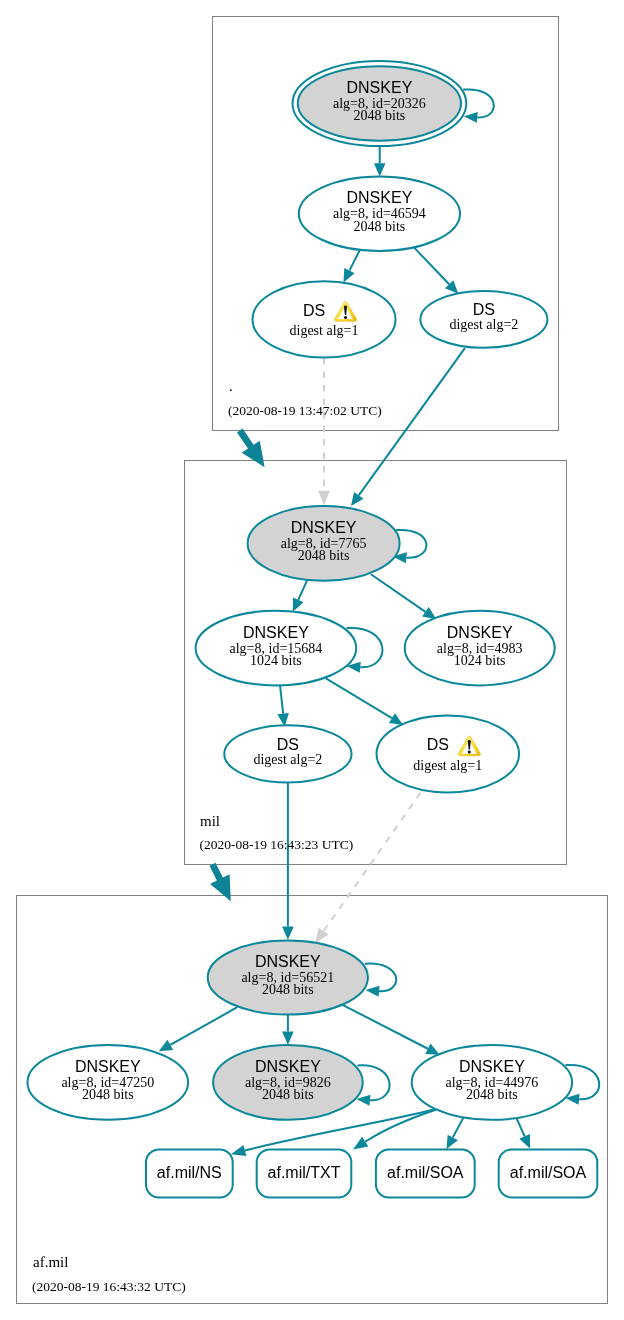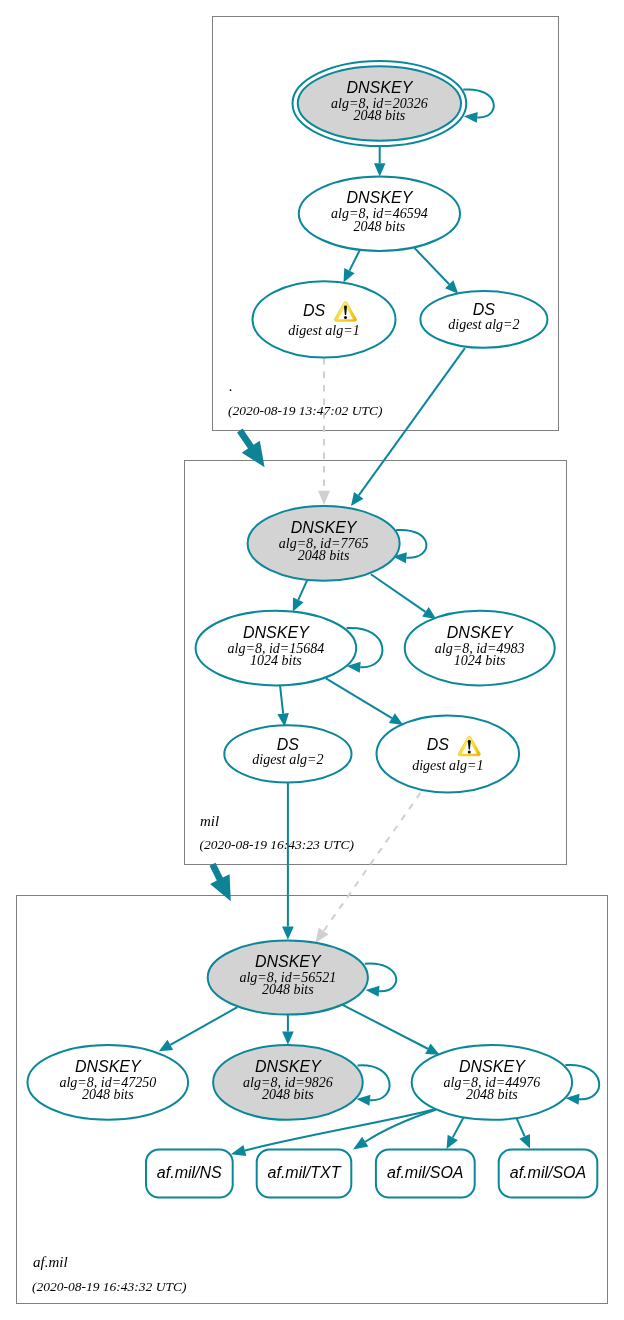--- a/index.html
+++ b/index.html
@@ -1,18 +1,18 @@
 <!DOCTYPE html>
 <html><head>
 <meta charset="utf-8">
 <title>DNSSEC authentication chain</title>
 <style>
   html,body{margin:0;padding:0;background:#ffffff;}
   body{width:624px;height:1320px;overflow:hidden;font-family:"Liberation Serif",serif;}
-  #stage{position:relative;width:624px;height:1320px;font-style:italic;}
+  #stage{position:relative;width:624px;height:1320px;}
   svg{display:block;}
   .clusterbox{fill:none;stroke:#808080;stroke-width:1;}
   .ell{stroke:#0a879a;stroke-width:2;}
   .ell.sep{fill:#d3d3d3;}
   .ell.plain{fill:#ffffff;}
   .rrbox{fill:#ffffff;stroke:#0a879a;stroke-width:2;}
   .edge{fill:none;stroke:#0a879a;stroke-width:2;}
   .edge-head{fill:#0a879a;stroke:none;}
   .edge-ins{fill:none;stroke:#d0d0d0;stroke-width:2;stroke-dasharray:6.5,7;}
   .edge-ins-head{fill:#d0d0d0;stroke:none;}

